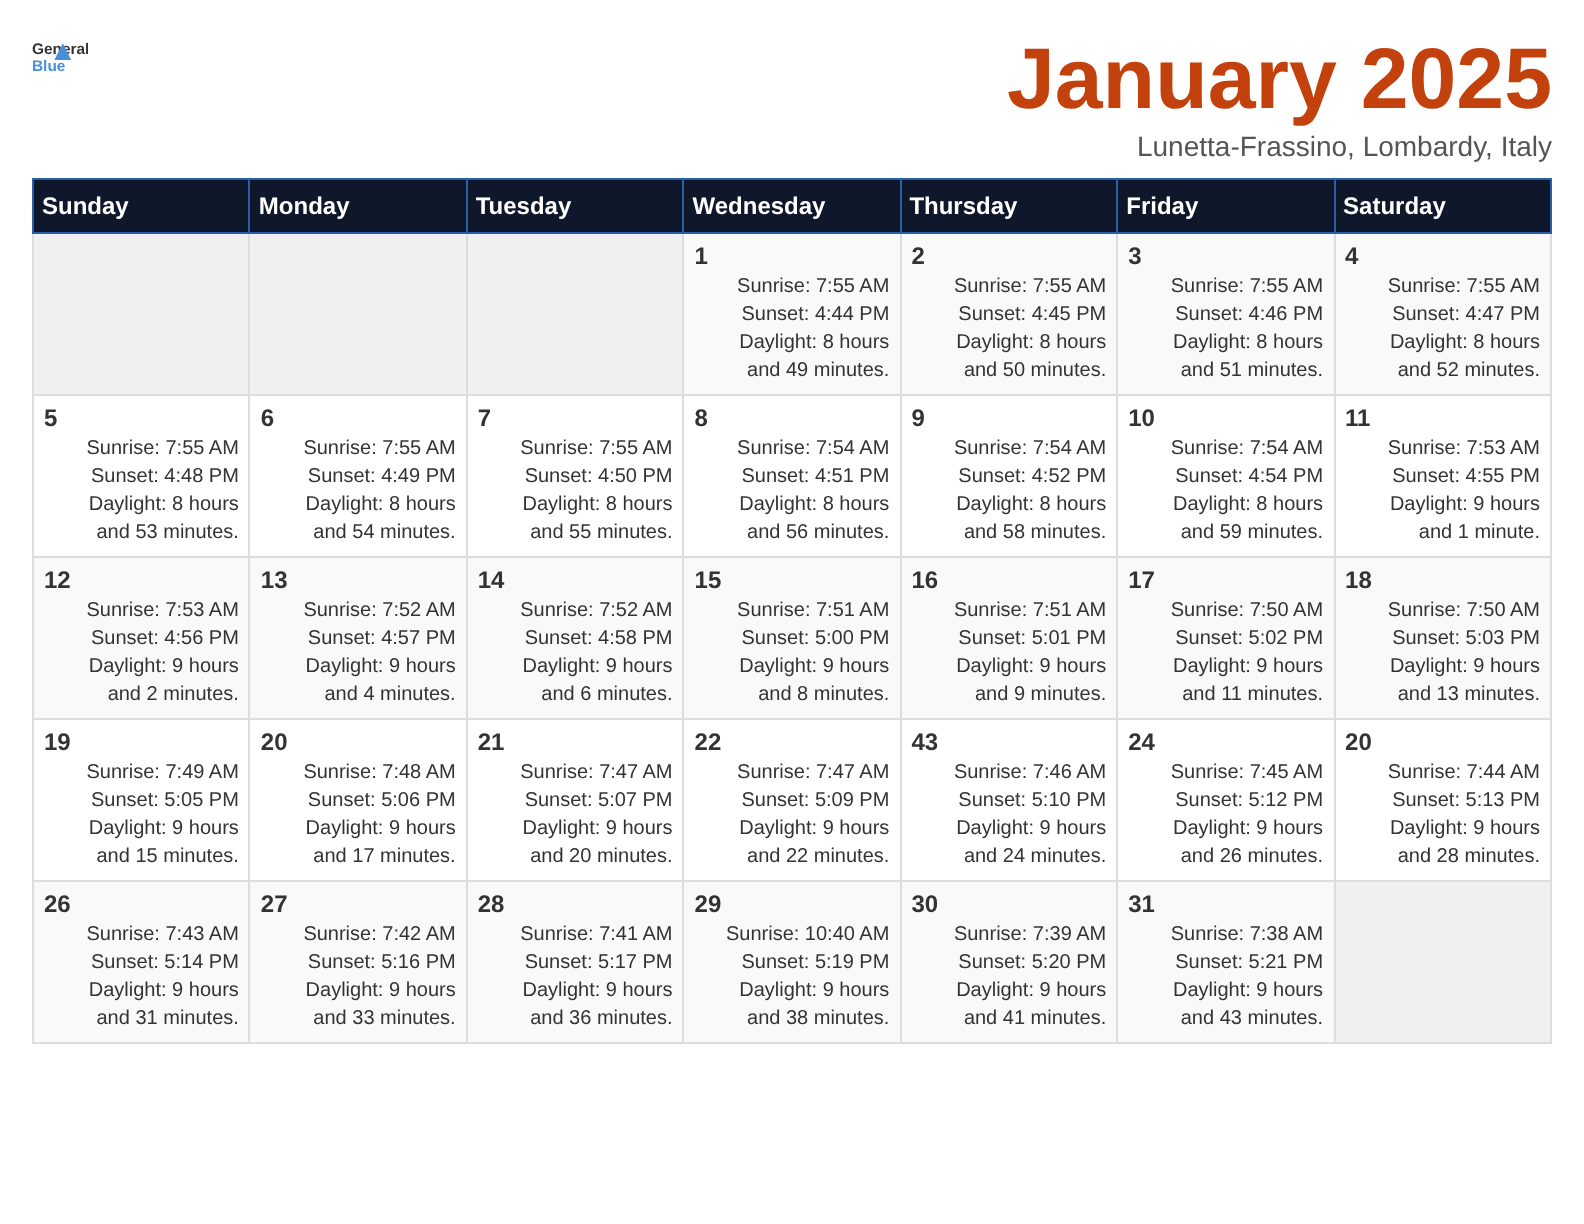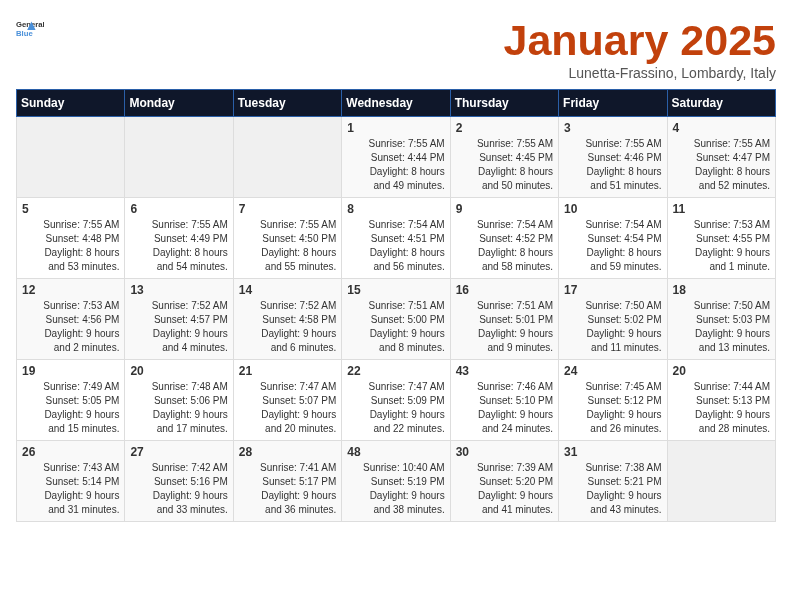--- a/index.html
+++ b/index.html
@@ -314,21 +314,21 @@
 and 33 minutes.</div>
         </td>
         <td>
           <span class="day-number">28</span>
           <div class="day-info" style="white-space: pre-line;">Sunrise: 7:41 AM
 Sunset: 5:17 PM
 Daylight: 9 hours
 and 36 minutes.</div>
         </td>
         <td>
-          <span class="day-number">48</span>
+          <span class="day-number">29</span>
           <div class="day-info" style="white-space: pre-line;">Sunrise: 10:40 AM
 Sunset: 5:19 PM
 Daylight: 9 hours
 and 38 minutes.</div>
         </td>
         <td>
           <span class="day-number">30</span>
           <div class="day-info" style="white-space: pre-line;">Sunrise: 7:39 AM
 Sunset: 5:20 PM
 Daylight: 9 hours

